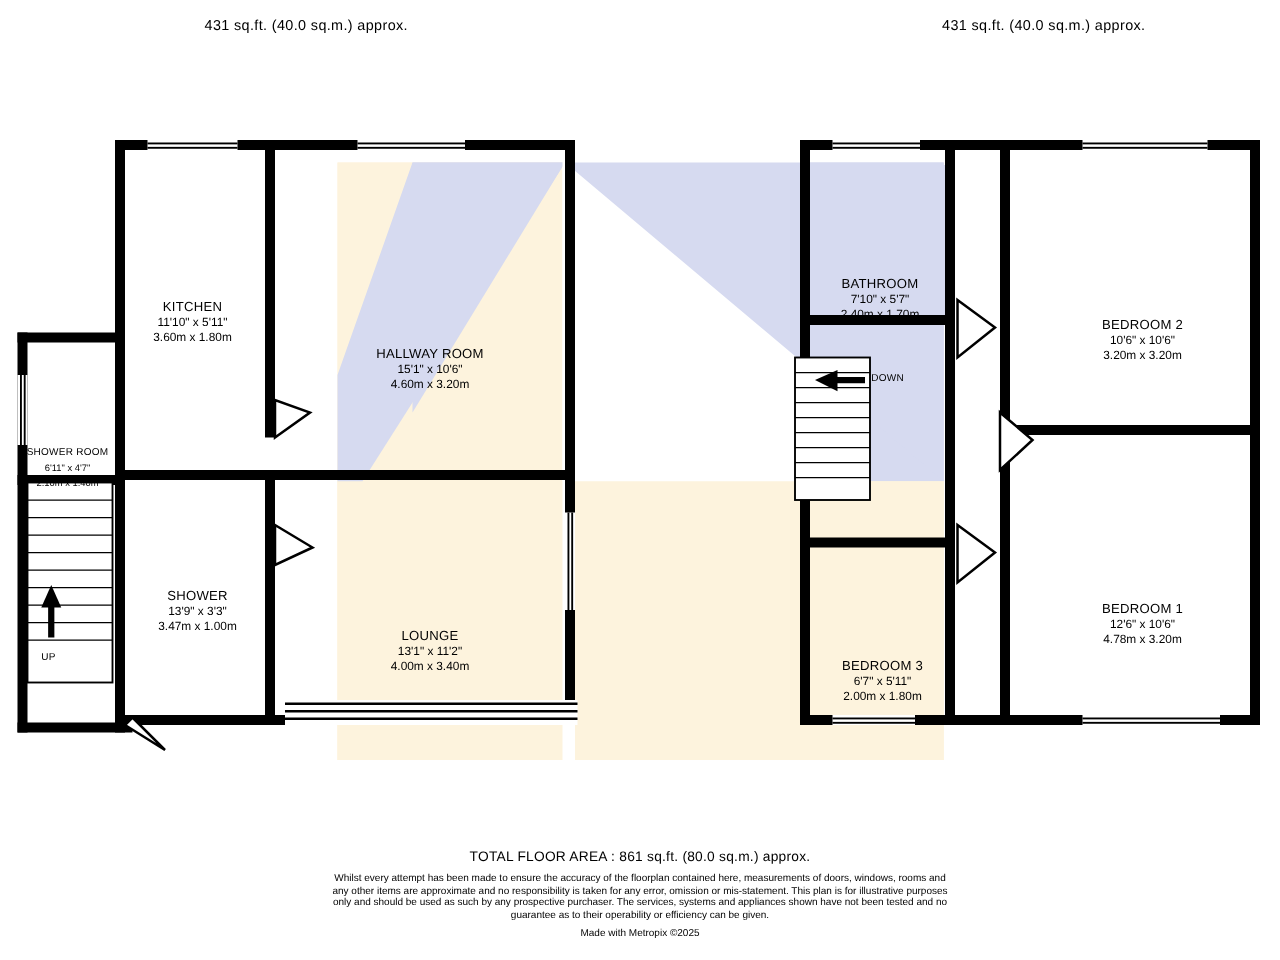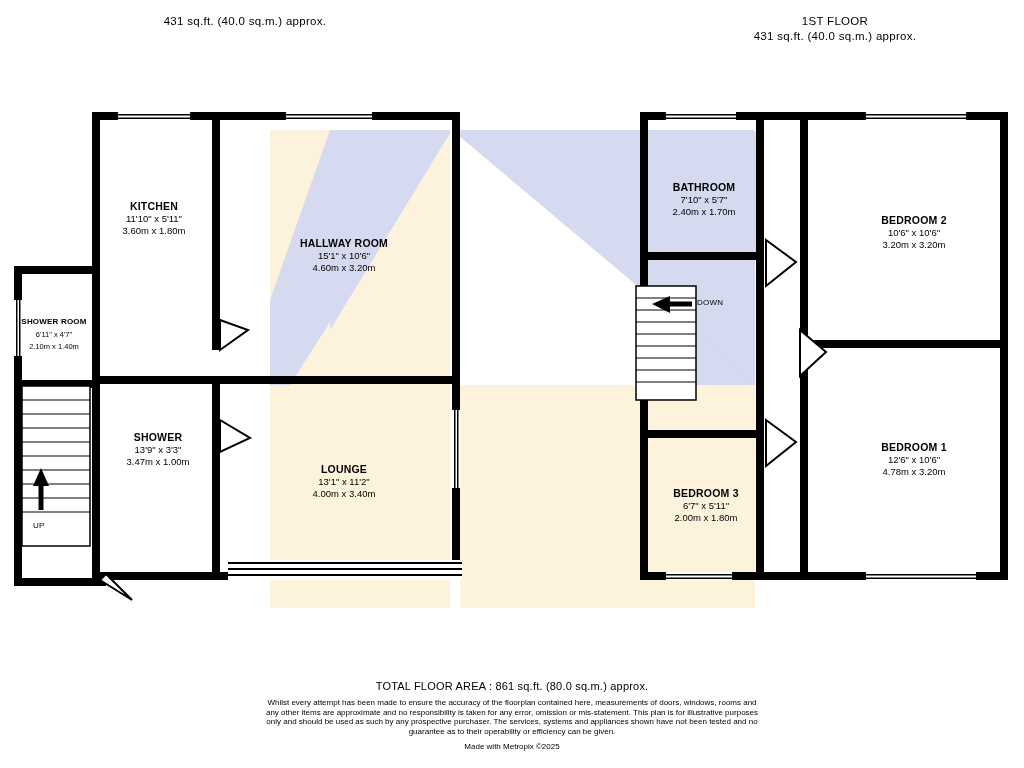--- a/index.html
+++ b/index.html
@@ -57,22 +57,23 @@
   
   .room-label {
     position: absolute;
     text-align: center;
     line-height: 12.5px;
     white-space: nowrap;
   }
   .room-label .name {
     display: block;
     font-size: 10.5px;
-    font-weight: bold;
+    font-weight: normal;
     letter-spacing: 0.2px;
+    margin-top: 40px;
   }
   .room-label .dim {
     display: block;
     font-size: 9.5px;
   }
   .room-label.small .name { font-size: 8px; }
   .room-label.small .dim { font-size: 7.5px; }
 
   .stair-text {
     position: absolute;
@@ -111,21 +112,20 @@
   }
 </style>
 </head>
 <body>
 
 <div class="floor-heading" id="ground-heading">
   <span class="area">431 sq.ft. (40.0 sq.m.) approx.</span>
 </div>
 
 <div class="floor-heading" id="first-heading">
-  <span class="ttl">1ST FLOOR</span>
   <span class="area">431 sq.ft. (40.0 sq.m.) approx.</span>
 </div>
 
 <div id="watermark">
   <div>Dewhurst</div>
   <div>Homes</div>
 </div>
 
 <svg id="plan" viewBox="0 0 1024 768">
 

